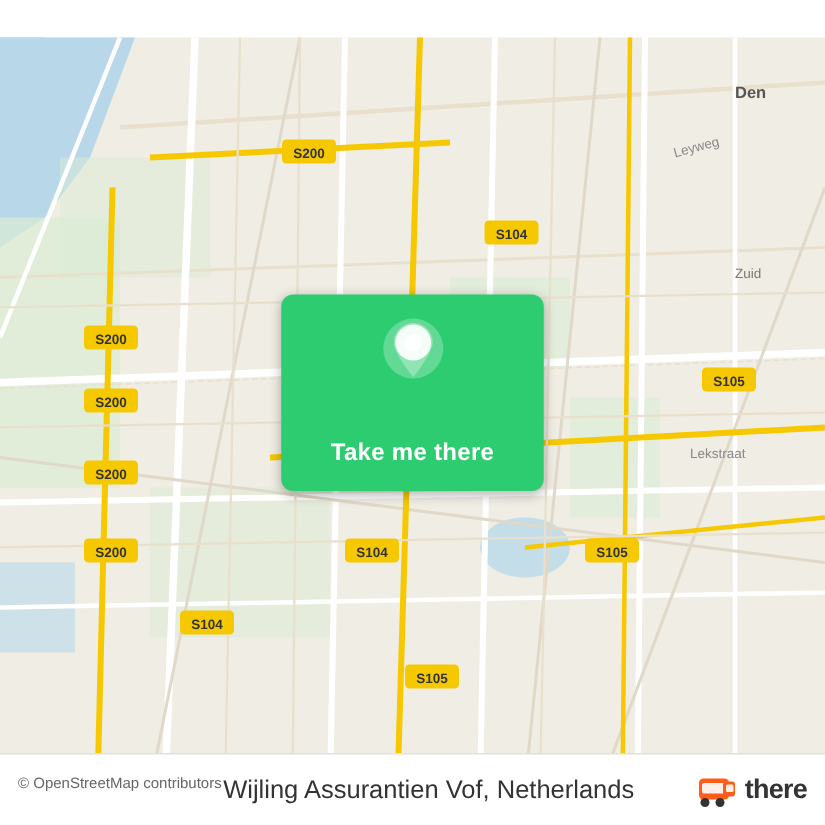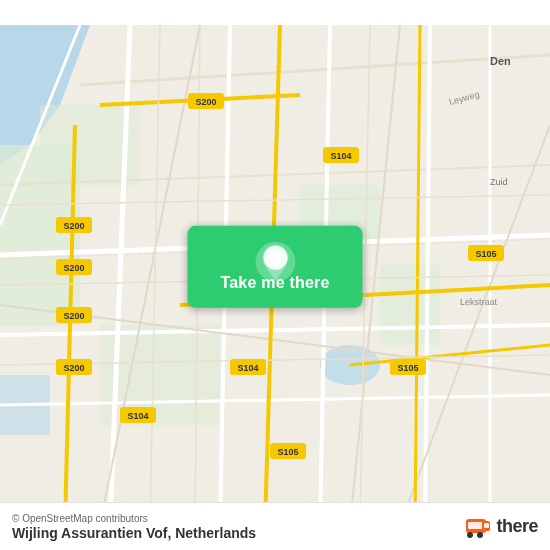--- a/index.html
+++ b/index.html
@@ -33,21 +33,21 @@
       position: absolute;
       top: 50%;
       left: 50%;
       transform: translate(-50%, -60%);
       background-color: #2ecc71;
       color: white;
       border: none;
       border-radius: 8px;
       padding: 0;
       width: 175px;
-      height: 82px;
+      height: 131px;
       display: flex;
       flex-direction: column;
       align-items: center;
       justify-content: flex-end;
       padding-bottom: 16px;
       cursor: pointer;
       box-shadow: 0 2px 8px rgba(0,0,0,0.3);
     }
 
     #pin-icon {
@@ -77,33 +77,32 @@
       background: white;
       display: flex;
       align-items: center;
       padding: 0 12px;
       border-top: 1px solid #e0e0e0;
       justify-content: space-between;
     }
 
     #footer-left {
       display: flex;
-      flex-direction: column;
       gap: 1px;
     }
 
     #osm-credit {
       font-size: 10px;
       color: #666;
     }
 
     #location-name {
-      font-size: 14px;
+      font-size: 17px;
       color: #333;
-      font-weight: 700;
+      font-weight: 400;
     }
 
     #moovit-logo {
       display: flex;
       align-items: center;
       gap: 4px;
     }
 
     #moovit-icon {
       width: 28px;

